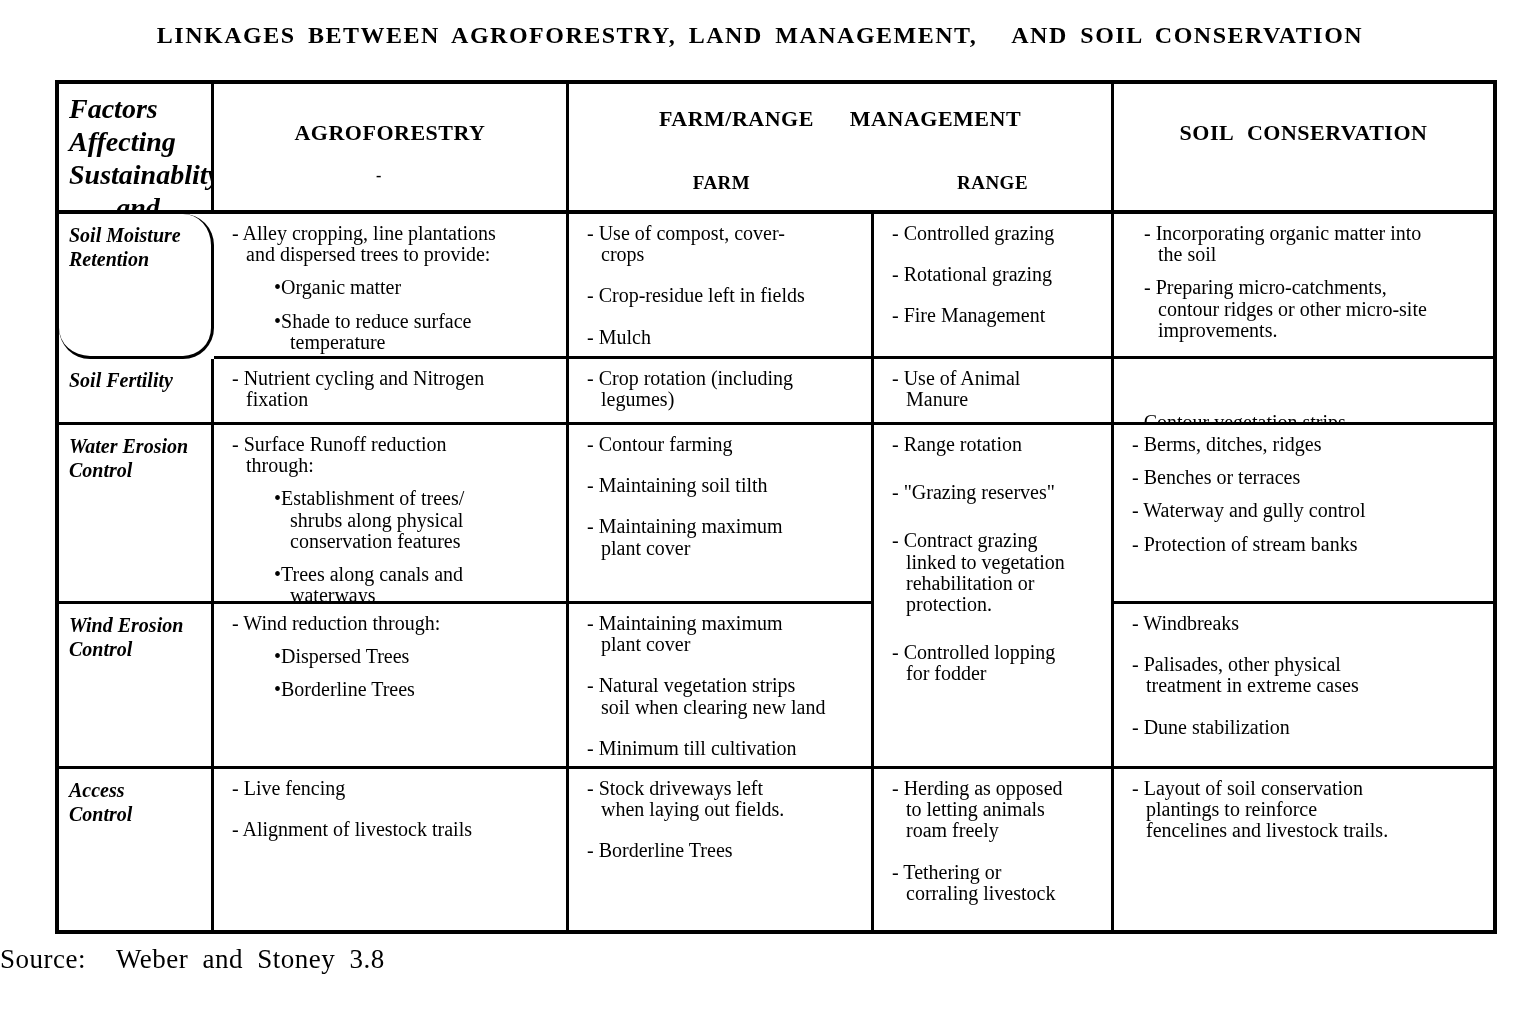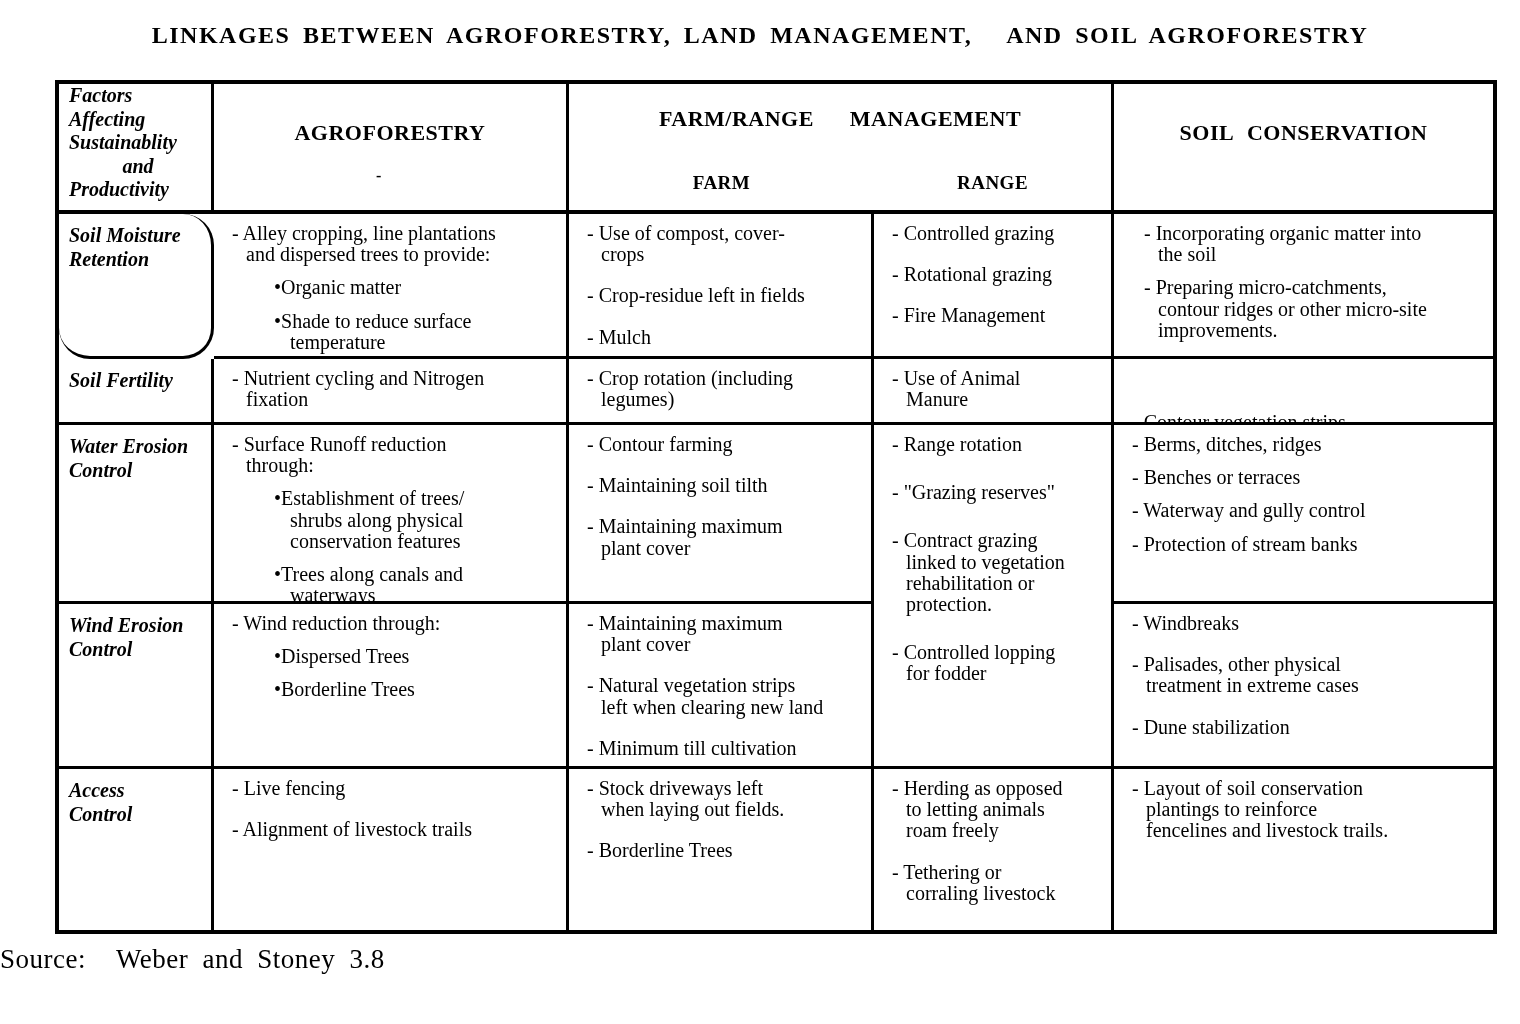--- a/index.html
+++ b/index.html
@@ -26,22 +26,22 @@
   }
   .cell {
     border-right:3px solid #000; border-bottom:3px solid #000;
     box-sizing:border-box; overflow:hidden; position:relative;
   }
   .no-r { border-right:none; }
   .no-b { border-bottom:none; }
   .hdr  { border-bottom-width:4px; }
 
   .corner {
-    padding:0 4px 0 10px; font-weight:bold; font-style:italic;
-    font-size:20px; line-height:1.18;
+    padding:8px 4px 0 10px; font-weight:bold; font-style:italic;
+    font-size:28px; line-height:1.18;
   }
   .corner .line:nth-child(4) { text-align:center; }
 
   .col-h {
     font-weight:bold; text-align:center; font-size:22px;
     padding-top:36px; letter-spacing:0.5px;
   }
   .soil-h { word-spacing:8px; }
 
   .frm-cell { display:flex; flex-direction:column; justify-content:space-between; padding:0; }
@@ -75,21 +75,21 @@
   .source {
     position:absolute; top:944px; left:0; width:100%;
     font-size:27px; word-spacing:7px; letter-spacing:0.5px;
   }
   .source .gap { display:inline-block; width:30px; }
 </style>
 </head>
 <body>
 
 <div class="title">
-  <span>LINKAGES BETWEEN AGROFORESTRY, LAND MANAGEMENT,</span><span class="gap"></span><span>AND SOIL AGROFORESTRY</span>
+  <span>LINKAGES BETWEEN AGROFORESTRY, LAND MANAGEMENT,</span><span class="gap"></span><span>AND SOIL CONSERVATION</span>
 </div>
 
 <div class="doc-table">
 
   <div class="cell hdr corner" style="grid-column:1;grid-row:1;">
       <div class="line">Factors</div>
       <div class="line">Affecting</div>
       <div class="line">Sustainablity</div>
       <div class="line">and</div>
       <div class="line">Productivity</div>
@@ -203,21 +203,21 @@
     </div>
   <div class="cell body-cell" style="grid-column:2;grid-row:5;">
       <div class="item dash">Wind reduction through:</div>
       <div class="item bullet">Dispersed Trees</div>
       <div class="item bullet">Borderline Trees</div>
     </div>
   <div class="cell body-cell spread" style="grid-column:3;grid-row:5;">
       <div class="item dash">Maintaining maximum
 plant cover</div>
       <div class="item dash">Natural vegetation strips
-left when clearing new land</div>
+soil when clearing new land</div>
       <div class="item dash">Minimum till cultivation</div>
     </div>
   <div class="cell body-cell no-r spread" style="grid-column:5;grid-row:5;">
       <div class="item dash">Windbreaks</div>
       <div class="item dash">Palisades, other physical
 treatment in extreme cases</div>
       <div class="item dash">Dune stabilization</div>
     </div>
 
   <div class="cell no-b factor" style="grid-column:1;grid-row:6;">

